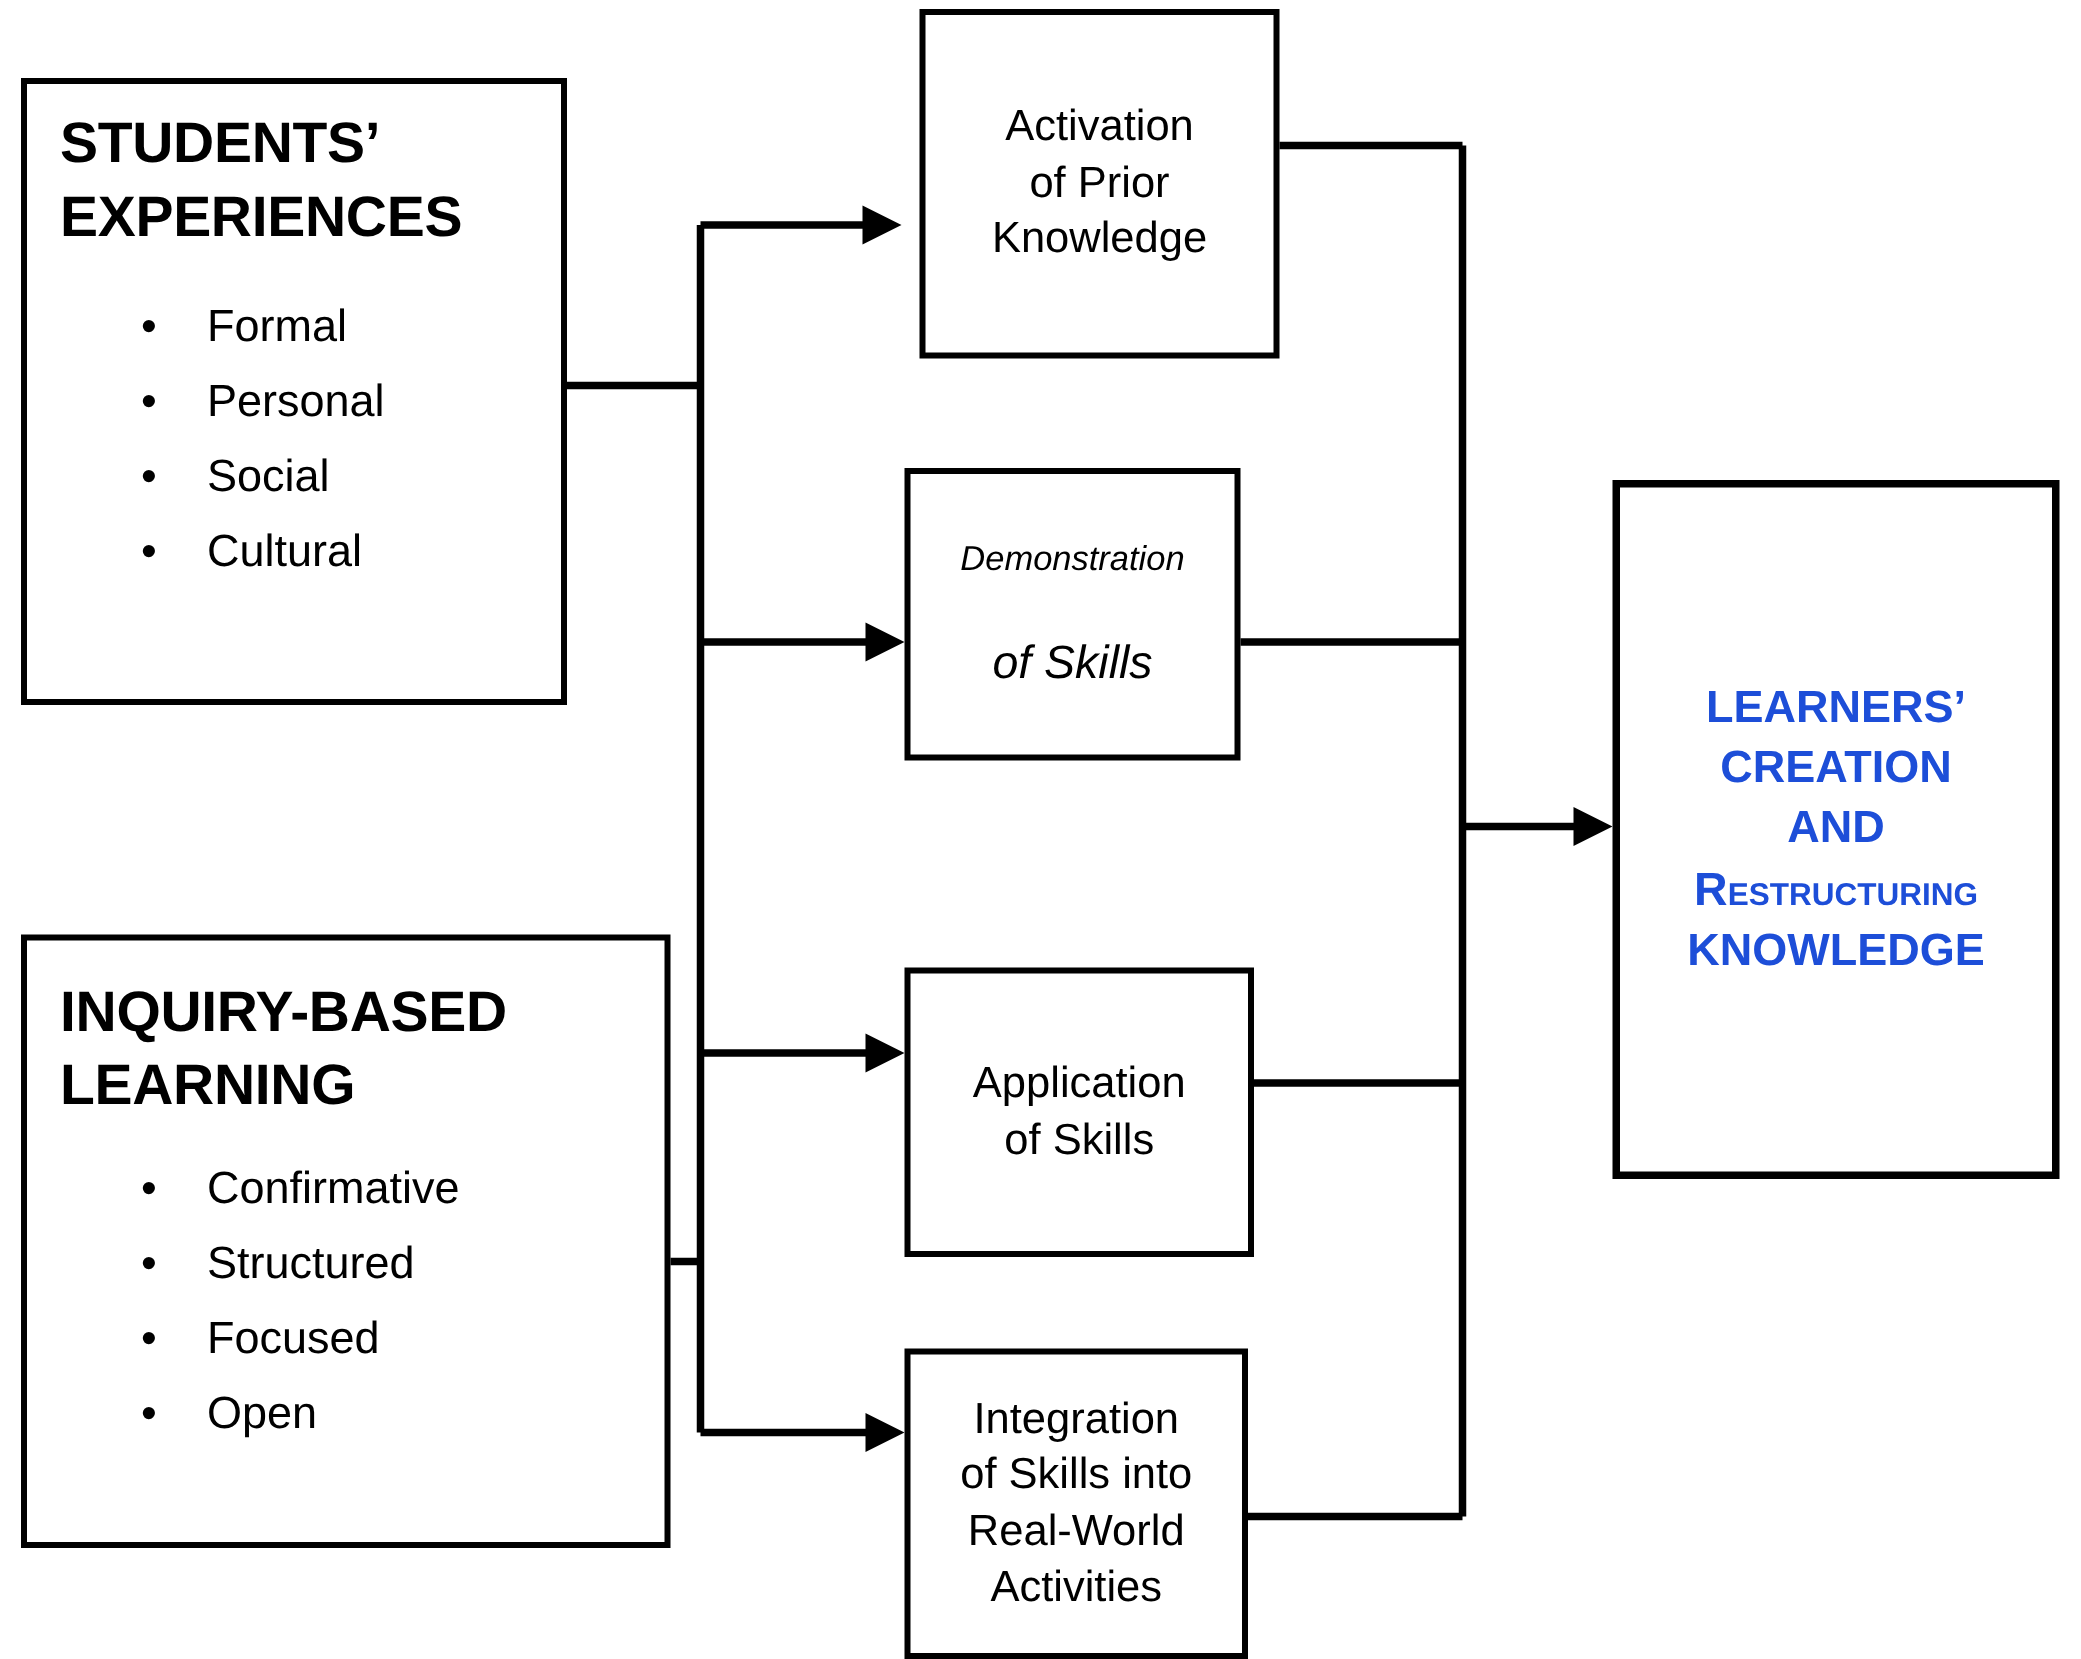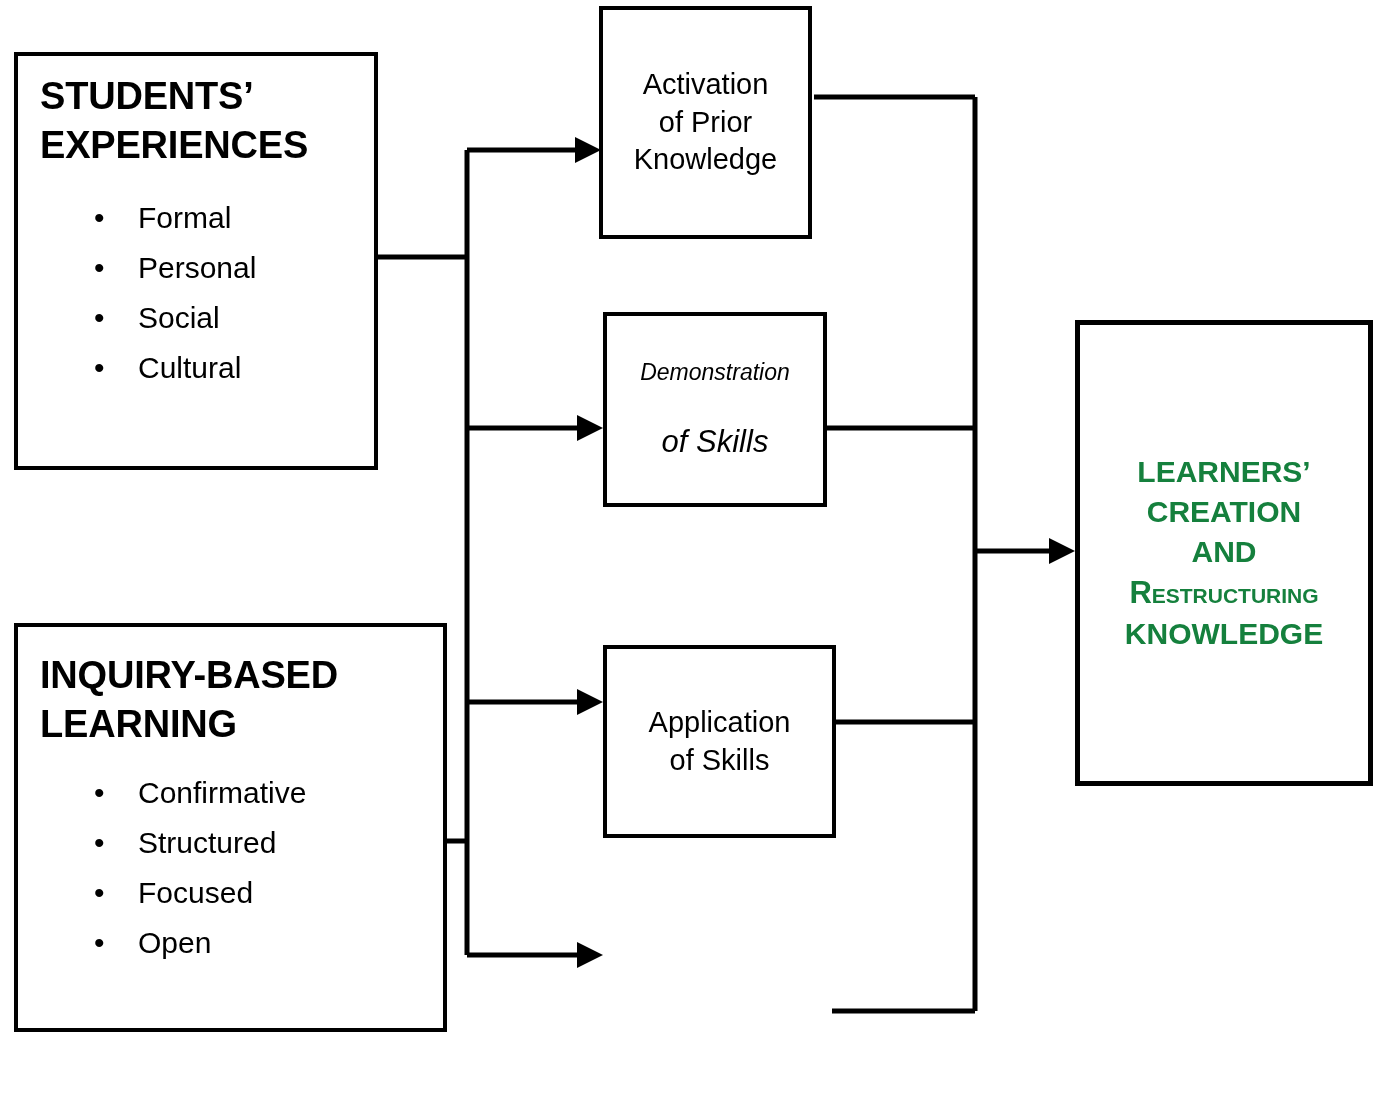--- a/index.html
+++ b/index.html
@@ -79,21 +79,21 @@
     font-size: 31px;
     line-height: 1.22;
   }
 
   
   .outcome {
     text-align: center;
     font-weight: bold;
     font-size: 30px;
     line-height: 1.34;
-    color: #15803d;
+    color: #1d4ed8;
     padding: 0 8px;
   }
   .outcome .ln { display: block; }
   .outcome .smallcap-first { font-size: 31px; }
   .outcome .smallcap-rest { font-size: 21px; }
 
   svg.wires {
     position: absolute;
     left: 0;
     top: 0;
@@ -176,38 +176,44 @@
         <span class="bullet">•</span>
         <span>Focused</span>
       </li>
       <li>
         <span class="bullet">•</span>
         <span>Open</span>
       </li>
     </ul>
   </div>
 
-  <div class="box" style="left:599px; top:6px; width:213px; height:233px;">
+  <div class="box" style="left:613px; top:6px; width:240px; height:233px;">
     <div class="proc">Activation
 of Prior
 Knowledge</div>
   </div>
 
   <div class="box" style="left:603px; top:312px; width:224px; height:195px;font-style:italic;">
     <div class="proc">
       <span class="proc-small">Demonstration</span>
       <span class="proc-big">of Skills</span>
     </div>
   </div>
 
   <div class="box" style="left:603px; top:645px; width:233px; height:193px;">
     <div class="proc">Application
 of Skills</div>
   </div>
 
+  <div class="box" style="left:603px; top:899px; width:229px; height:207px;">
+    <div class="proc">Integration
+of Skills into
+Real-World
+Activities</div>
+  </div>
 
   <div class="box" style="left:1075px; top:320px; width:298px; height:466px; border-width:5px;">
     <div class="outcome">
       <span class="ln">LEARNERS’</span>
       <span class="ln">CREATION</span>
       <span class="ln">AND</span>
       <span class="ln"><span class="smallcap-first">R</span><span class="smallcap-rest">ESTRUCTURING</span></span>
       <span class="ln">KNOWLEDGE</span>
     </div>
   </div>

